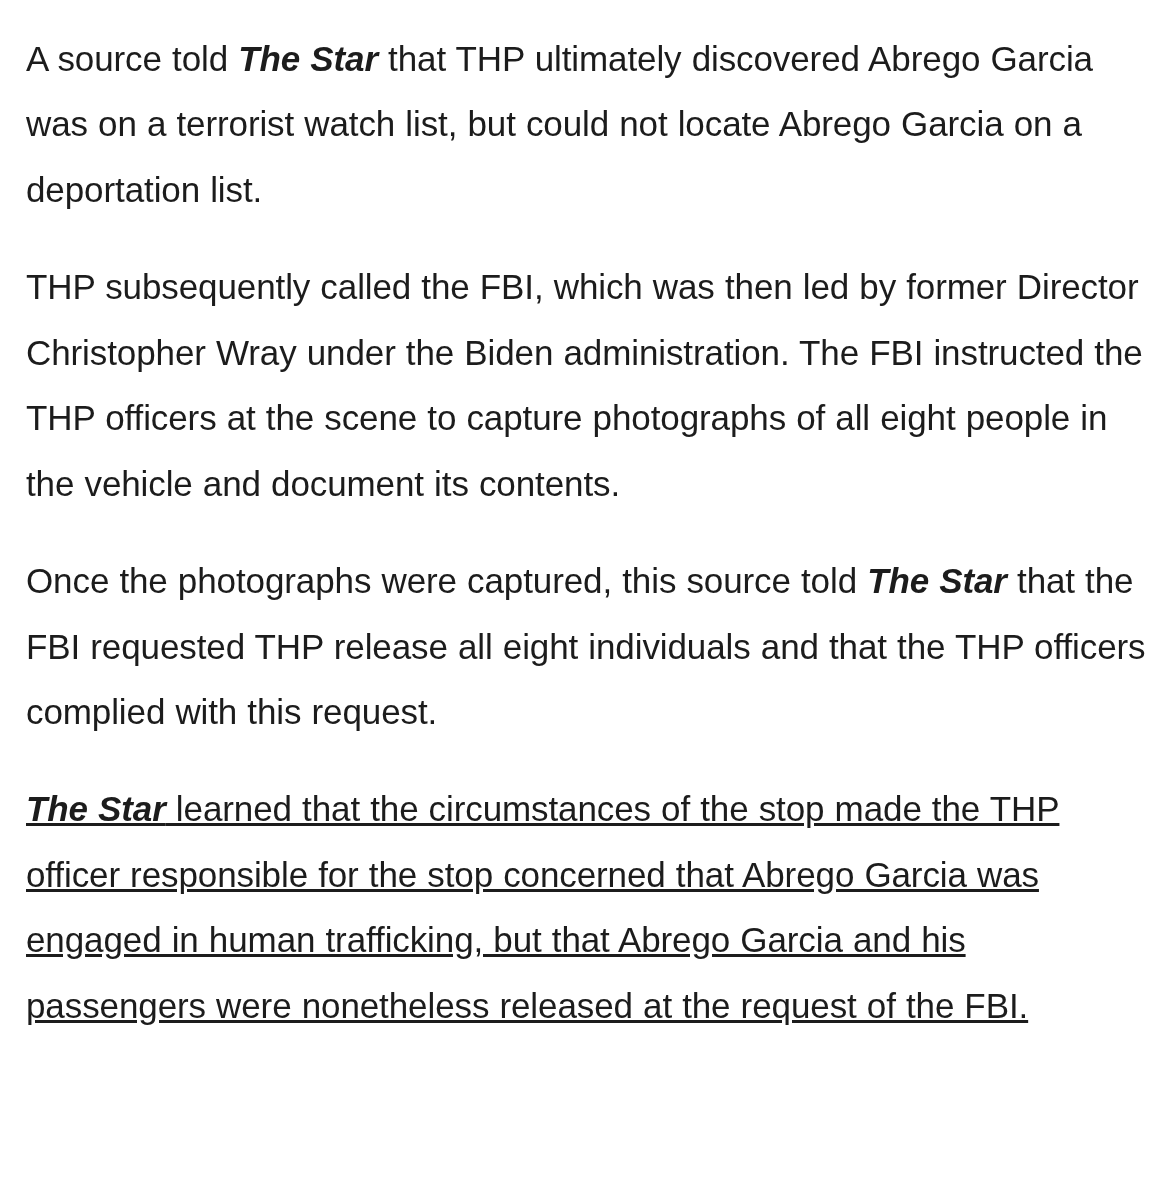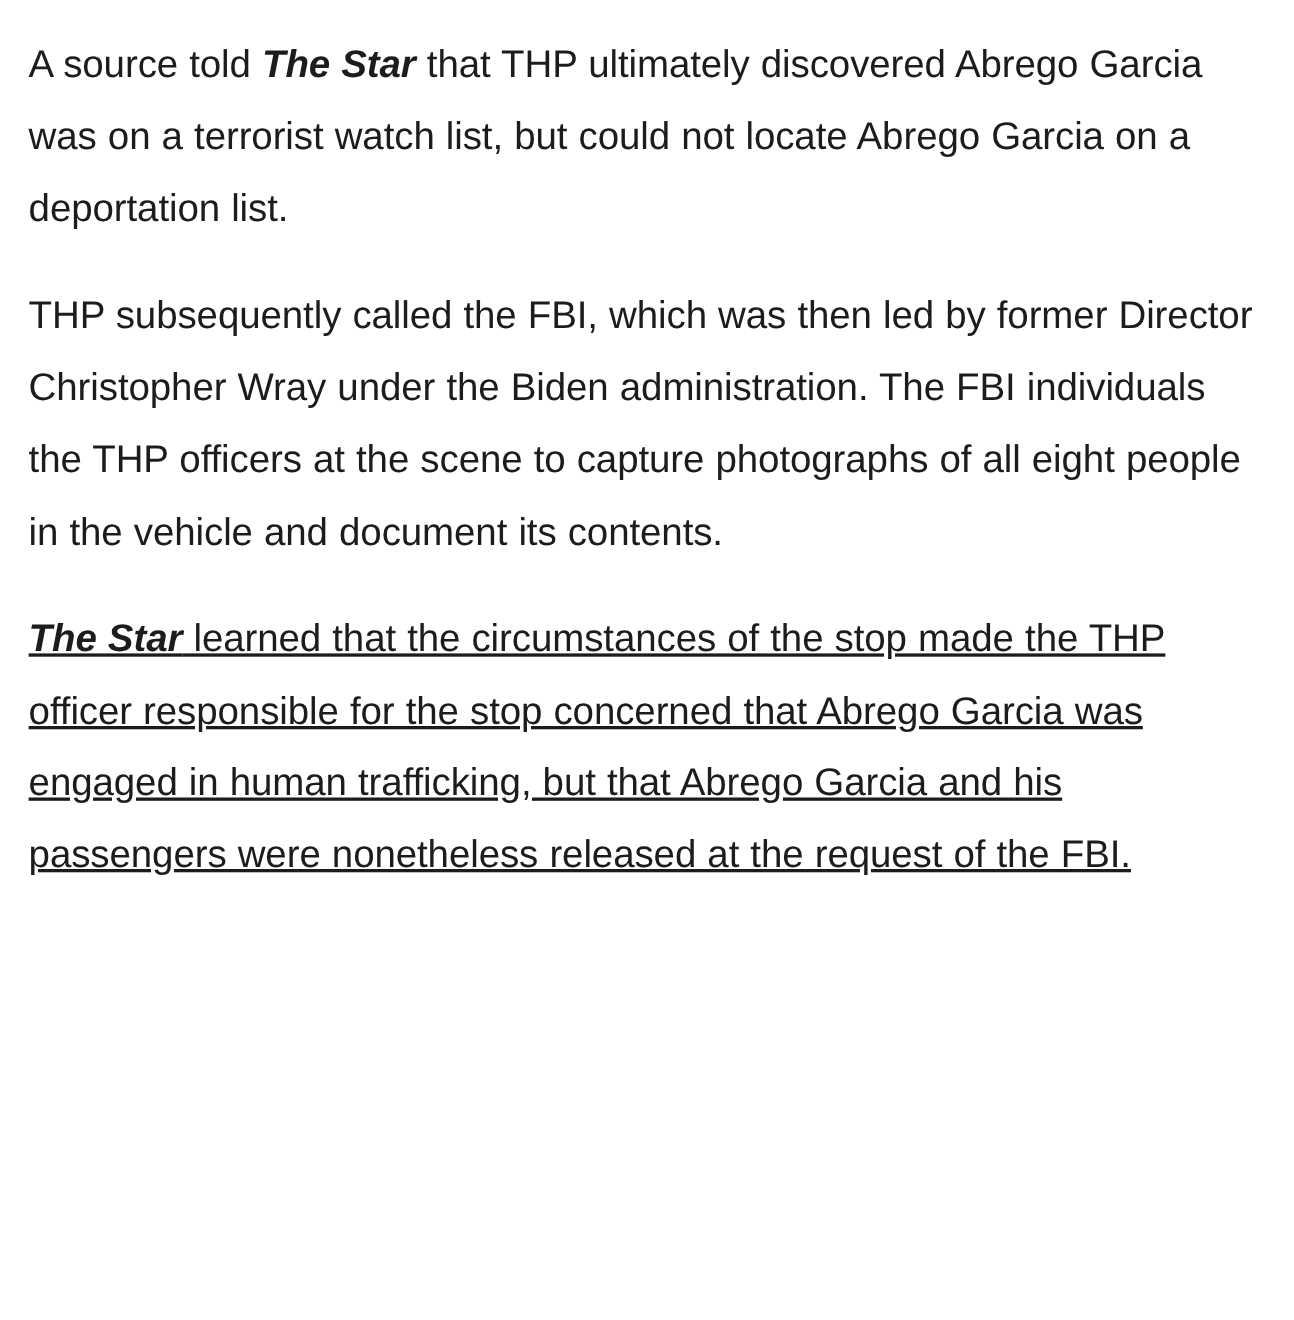--- a/index.html
+++ b/index.html
@@ -35,15 +35,16 @@
   .para b, .para .em {
     font-weight: 700;
     font-style: italic;
   }
 </style>
 </head>
 <body>
 
 <div class="article">
   <p class="para">A source told <b>The Star</b> that THP ultimately discovered Abrego Garcia was on a terrorist watch list, but could not locate Abrego Garcia on a deportation list.</p>
-  <p class="para">THP subsequently called the FBI, which was then led by former Director Christopher Wray under the Biden administration. The FBI individuals the THP officers at the scene to capture photographs of all eight people in the vehicle and document its contents.</p>
+  <p class="para">THP subsequently called the FBI, which was then led by former Director Christopher Wray under the Biden administration. The FBI instructed the THP officers at the scene to capture photographs of all eight people in the vehicle and document its contents.</p>
+  <p class="para">Once the photographs were captured, this source told <b>The Star</b> that the FBI requested THP release all eight individuals and that the THP officers complied with this request.</p>
   <p class="para"><b>The Star</b> learned that the circumstances of the stop made the THP officer responsible for the stop concerned that Abrego Garcia was engaged in human trafficking, but that Abrego Garcia and his passengers were nonetheless released at the request of the FBI.</p>
 </div>
 
 </body></html>

